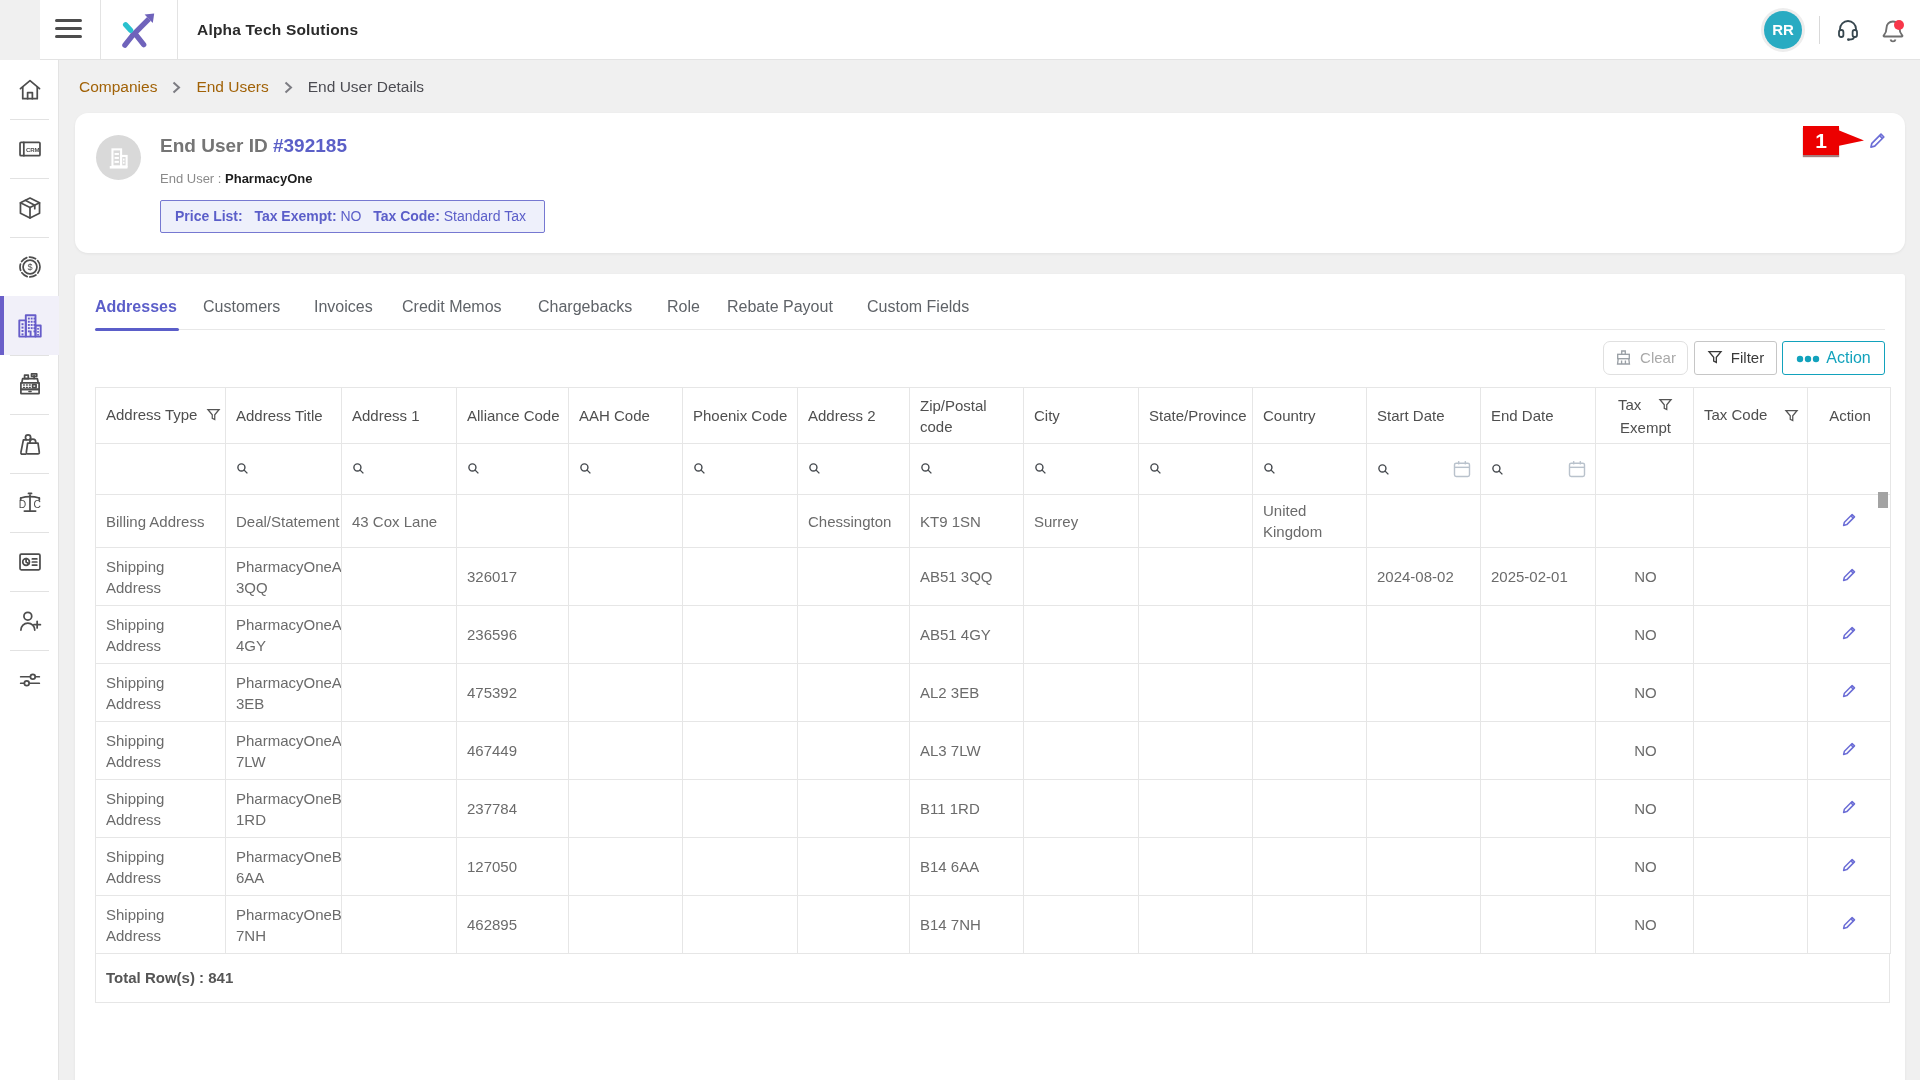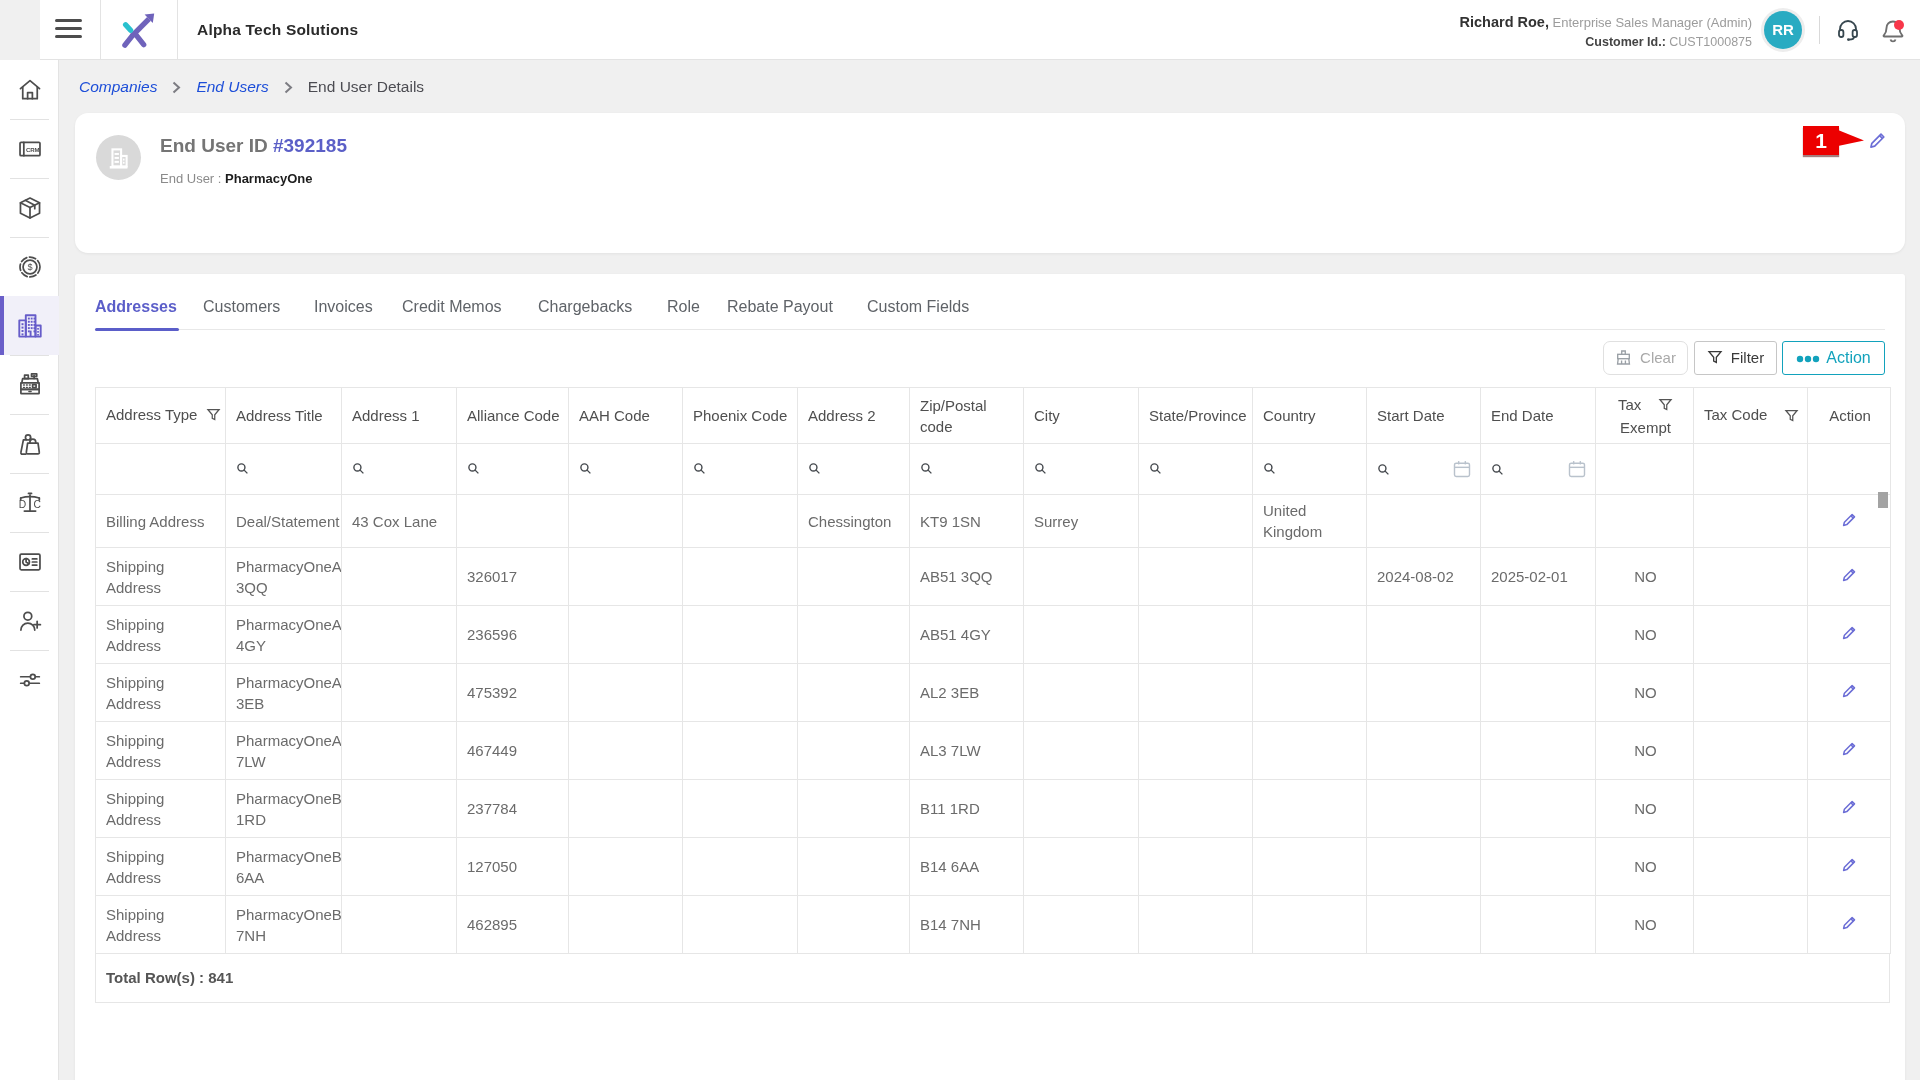--- a/index.html
+++ b/index.html
@@ -23,21 +23,21 @@
 
 .sidebar { position:fixed; top:60px; left:0; width:59px; height:1020px; background:#fff; border-right:1px solid #e3e3e3; z-index:9; }
 .sitem { position:absolute; left:0; width:59px; height:59px; }
 .sitem svg { position:absolute; left:17px; top:17px; }
 .sdiv { position:absolute; left:10px; width:39px; height:1px; background:#e2e2e2; }
 .sel { background:#f1f0f9; }
 .selbar { position:absolute; left:0; top:0; width:4px; height:59px; background:#6a5fc9; }
 
 .crumb { position:absolute; left:79px; top:78px; font-size:15.5px; color:#4c4c52; }
 .crumb .sep svg { margin:0 8px; vertical-align:-2px; }
-.crumb a { color:#1d4ed8; text-decoration:none;font-style:italic; }
+.crumb a { color:#a16207; text-decoration:none; }
 .crumb .sep { color:#888; margin:0 7px; }
 .card1 { position:absolute; left:75px; top:113px; width:1830px; height:140px; background:#fff; border-radius:13px; box-shadow:0 1px 3px rgba(0,0,0,.06); }
 .c1avatar { position:absolute; left:21px; top:22px; width:45px; height:45px; border-radius:50%; background:#d9d9d9; }
 .c1l1 { position:absolute; left:85px; top:22px; font-size:19px; font-weight:bold; color:#757575; }
 .c1l1 span { color:#5b5fc7; }
 .c1l2 { position:absolute; left:85px; top:58px; font-size:13px; color:#8a8a8a; }
 .c1l2 b { color:#1d1d1d; }
 .pricebox { position:absolute; left:85px; top:87px; width:385px; height:33px; background:#eef0fb; border:1px solid #7678d1; border-radius:2px; font-size:14px; color:#5b5ec9; line-height:31px; padding-left:14px; white-space:nowrap; overflow:hidden; }
 .pricebox b { font-weight:bold; }
 .card2 { position:absolute; left:75px; top:274px; width:1830px; height:874px; background:#fff; border-radius:3px; box-shadow:0 1px 3px rgba(0,0,0,.06); }
@@ -66,24 +66,20 @@
   <div class="tb-sep1"></div>
     <div class="tb-sep2"></div>
   <svg class="logo" width="42" height="40" viewBox="0 0 42 40">
     <line x1="6.9" y1="35.2" x2="14.2" y2="25.8" stroke="#6f63bb" stroke-width="5.3" stroke-linecap="round"></line>
     <line x1="13.8" y1="26.2" x2="31.0" y2="8.8" stroke="#6f63bb" stroke-width="5.3"></line>
     <polygon points="26.6,4.6 36.2,3.4 34.8,13.0" fill="#6f63bb"></polygon>
     <line x1="7.6" y1="14.7" x2="12.6" y2="20.2" stroke="#29c1ce" stroke-width="5.3" stroke-linecap="round"></line>
     <line x1="18.4" y1="25.4" x2="25.7" y2="34.6" stroke="#6f63bb" stroke-width="5.3" stroke-linecap="round"></line>
   </svg>
   <div class="brand">Alpha Tech Solutions</div>
-  <div class="userblock">
-    <div class="l1"><b>Richard Roe,</b> Enterprise Sales Manager (Admin)</div>
-    <div class="l2"><b>Customer Id.:</b> CUST1000875</div>
-  </div>
   <div class="avatar">RR</div>
   <div class="tb-sep3"></div>
   <svg class="ticon" style="left:1796px" width="24" height="24" viewBox="0 0 24 24" fill="none" stroke="#37474f" stroke-width="1.8">
     <path d="M4 13v-2a8 8 0 0 1 16 0v2"></path>
     <rect x="3" y="12" width="4.4" height="7" rx="2"></rect>
     <rect x="16.6" y="12" width="4.4" height="7" rx="2"></rect>
     <path d="M18 19c0 2-2 2.6-5 2.6"></path>
     <circle cx="12.4" cy="21.6" r="1.4" fill="#37474f" stroke="none"></circle>
   </svg>
   <svg class="ticon" style="left:1840px" width="26" height="26" viewBox="0 0 26 26" fill="none" stroke="#6f6f6f" stroke-width="1.9">
@@ -257,20 +253,21 @@
           <line x1="8.2" y1="12.4" x2="12.4" y2="12.4"></line>
           <line x1="8.2" y1="16.2" x2="12.4" y2="16.2"></line>
           <line x1="16.3" y1="14" x2="17.8" y2="14"></line>
           <line x1="16.3" y1="17" x2="17.8" y2="17"></line>
         </g>
         <line x1="3.6" y1="21.4" x2="20.6" y2="21.4" stroke-width="2.4"></line>
       </svg>
     </div>
   <div class="c1l1">End User ID <span>#392185</span></div>
   <div class="c1l2">End User : <b>PharmacyOne</b></div>
+  <div class="pricebox"><b>Price List:</b> &nbsp;&nbsp;<b>Tax Exempt:</b> NO&nbsp;&nbsp; <b>Tax Code:</b> Standard Tax</div>
   <svg style="position:absolute;left:1794px;top:17px" width="19" height="19" viewBox="0 0 16 16" fill="none" stroke="#6b6dd6" stroke-width="1.4" stroke-linejoin="round">
       <path d="M1.6 14.4 L2.4 11.2 L10.1 3.5 L12.5 5.9 L4.8 13.6 Z"></path>
       <line x1="8.9" y1="4.7" x2="11.3" y2="7.1"></line>
     </svg>
   <div style="position:absolute;left:1728px;top:13px;width:36px;height:29px;background:#ec0000;color:#fff;font-size:21px;font-weight:bold;text-align:center;line-height:29px;box-shadow:0 2px 1px rgba(90,20,20,.55);">1</div>
   <svg style="position:absolute;left:1763px;top:13px" width="28" height="29">
       <polygon points="0,4 26,14.5 0,20" fill="#ec0000"></polygon>
     </svg>
 </div>
 

